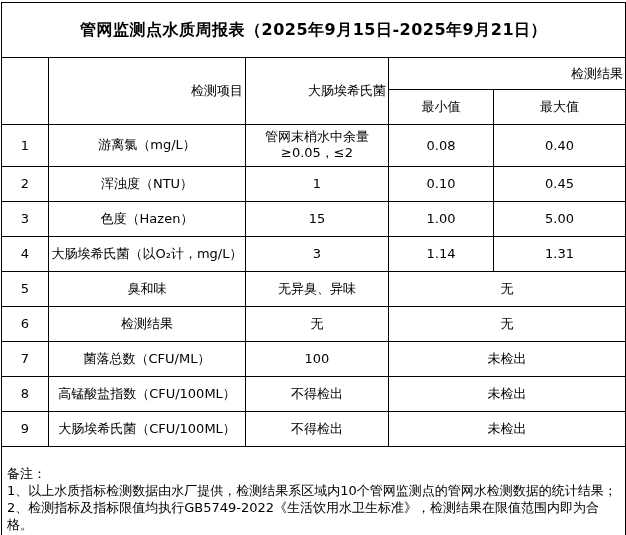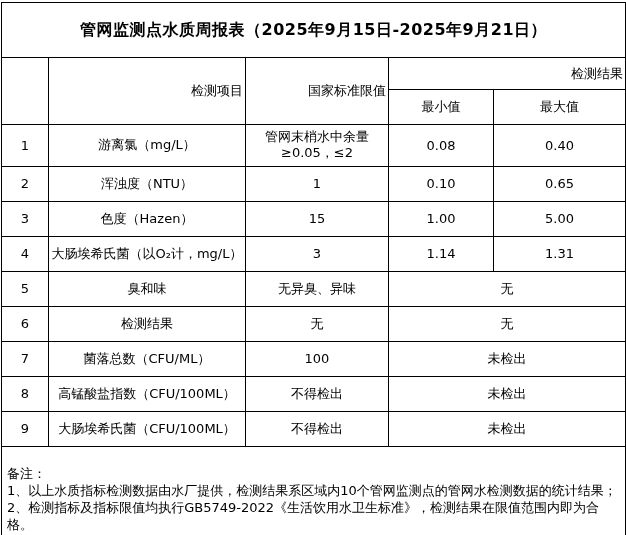--- a/index.html
+++ b/index.html
@@ -60,42 +60,42 @@
   </colgroup>
 
   <tbody>
       <tr class="r-title">
     <td colspan="5">管网监测点水质周报表（2025年9月15日-2025年9月21日）</td>
   </tr>
 
   <tr class="r-ha">
     <th rowspan="2"></th>
     <th rowspan="2">检测项目</th>
-    <th rowspan="2">国家标准限值</th>
+    <th rowspan="2">大肠埃希氏菌</th>
     <th colspan="2">检测结果</th>
   </tr>
 
   <tr class="r-hb">
     <th>最小值</th>
     <th>最大值</th>
   </tr>
 
   <tr class="r-data">
     <td>1</td>
     <td>游离氯（mg/L）</td>
     <td class="wrap">管网末梢水中余量≥0.05，≤2</td>
     <td>0.08</td>
     <td>0.40</td>
   </tr>
   <tr class="r-data">
     <td>2</td>
     <td>浑浊度（NTU）</td>
     <td>1</td>
     <td>0.10</td>
-    <td>0.65</td>
+    <td>0.45</td>
   </tr>
   <tr class="r-data">
     <td>3</td>
     <td>色度（Hazen）</td>
     <td>15</td>
     <td>1.00</td>
     <td>5.00</td>
   </tr>
   <tr class="r-data">
     <td>4</td>

